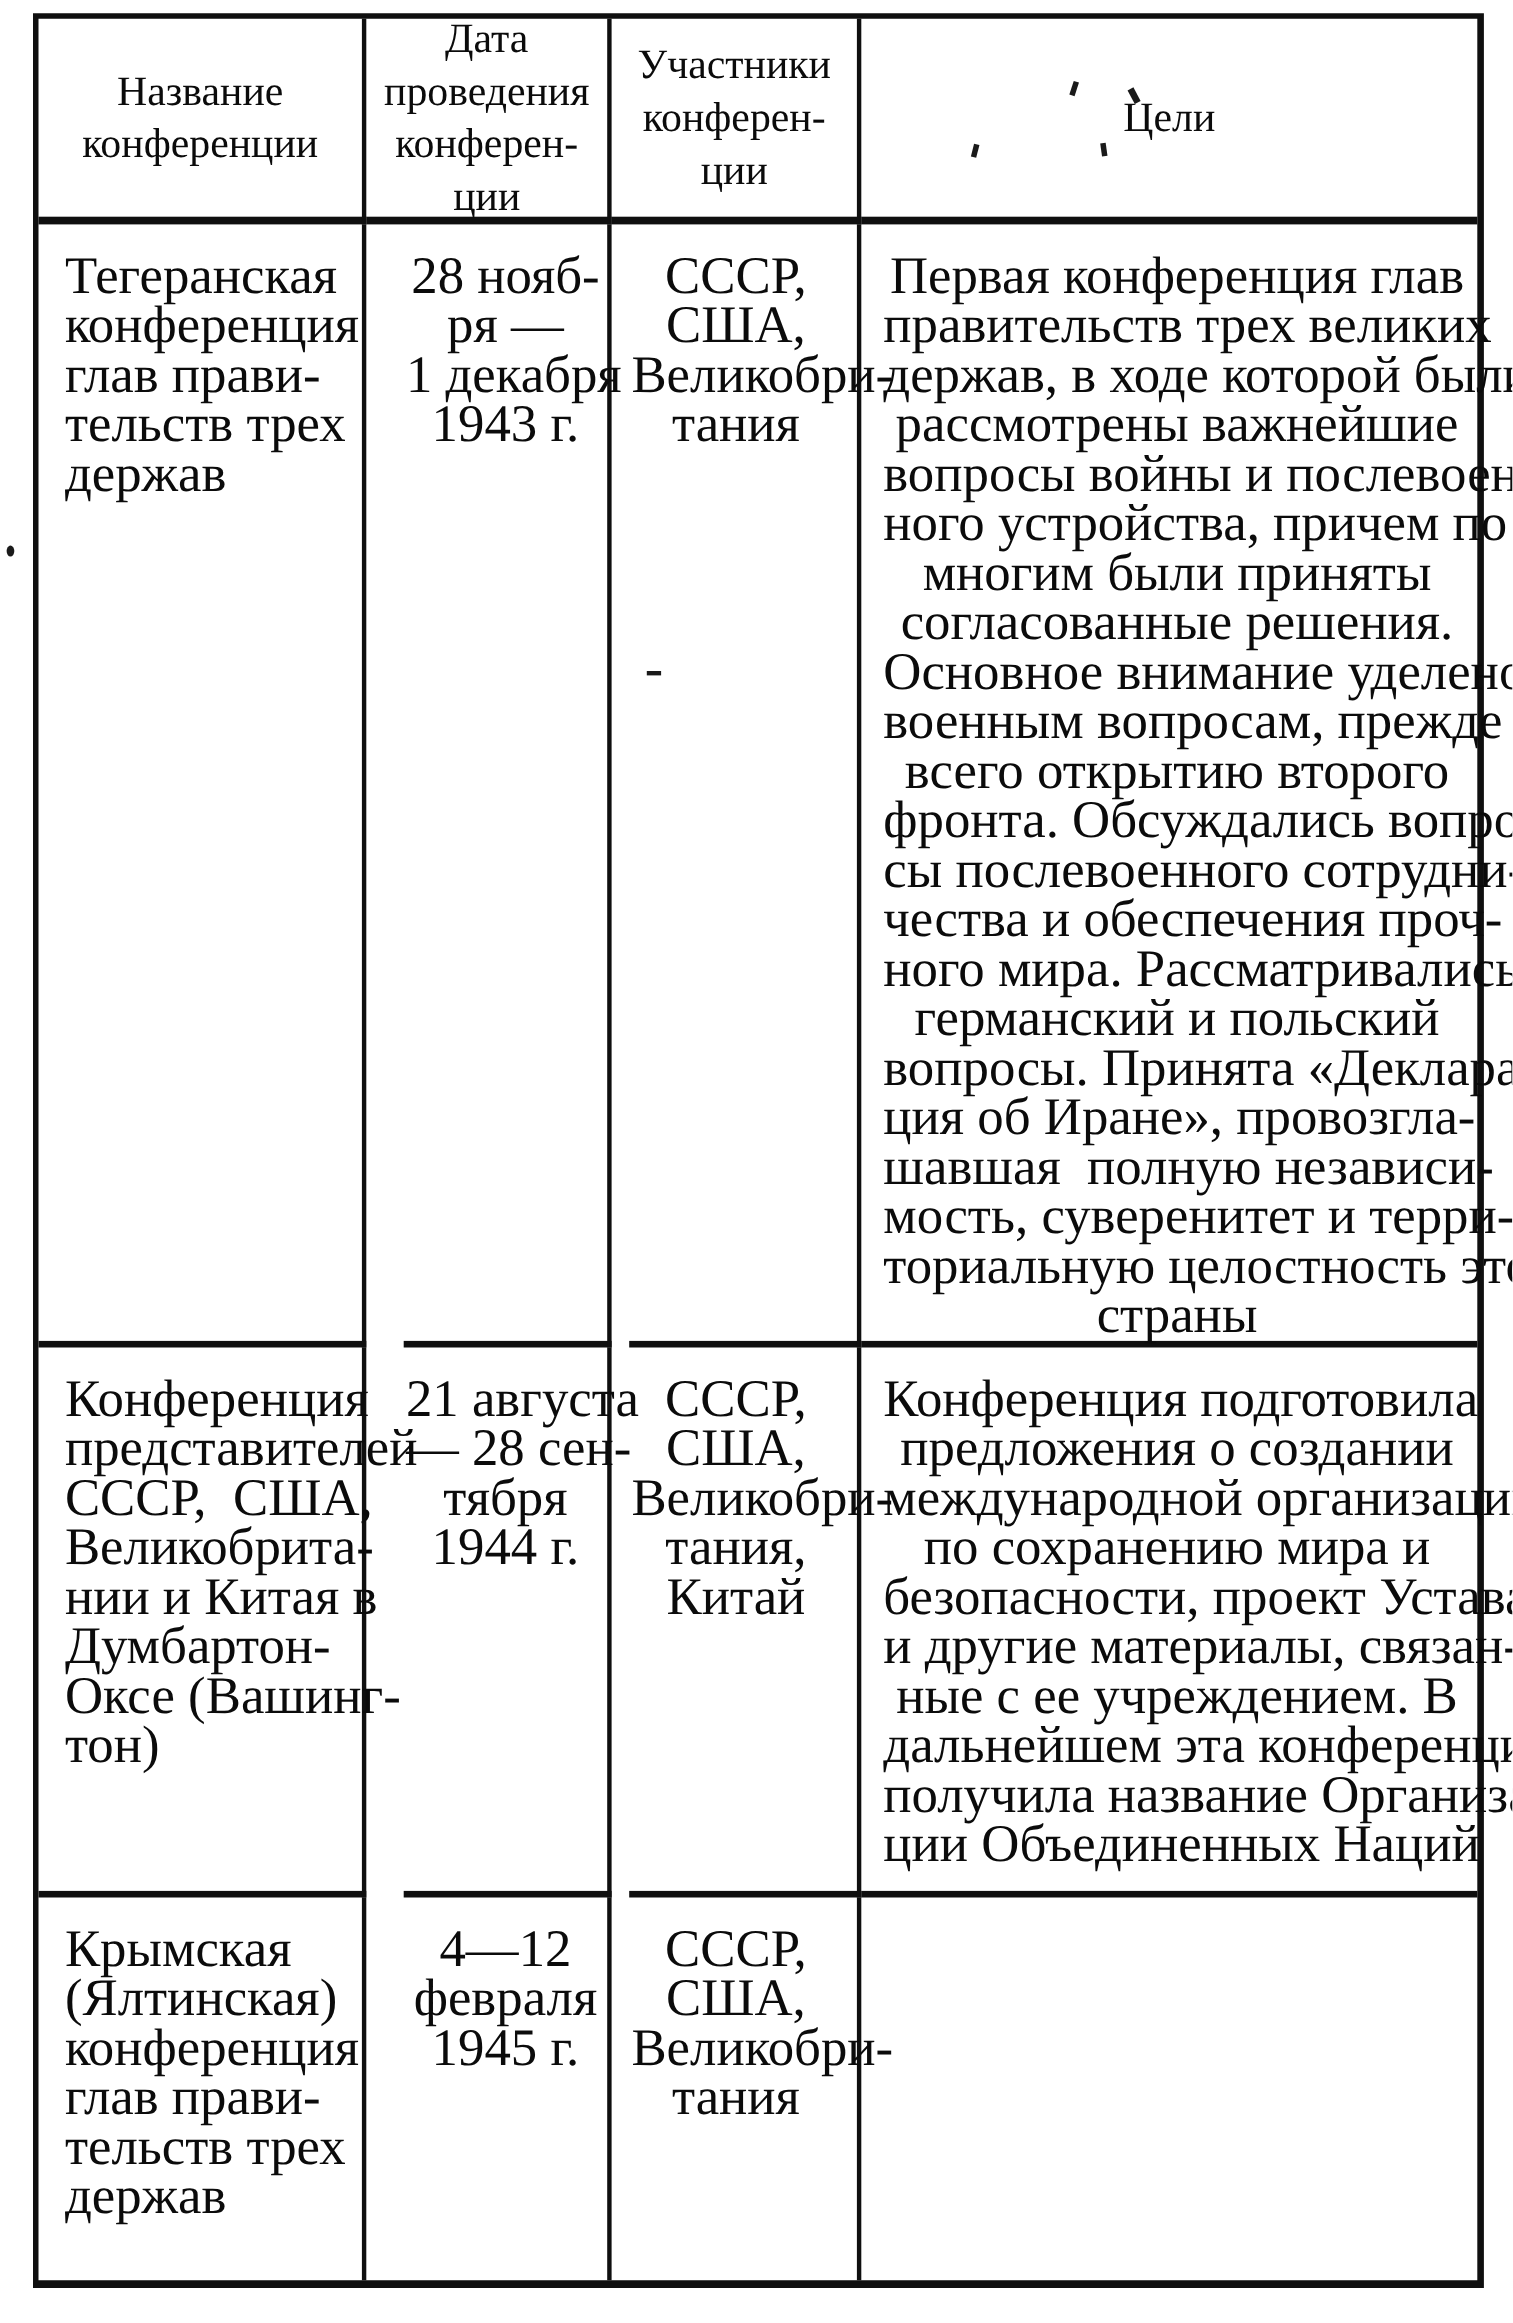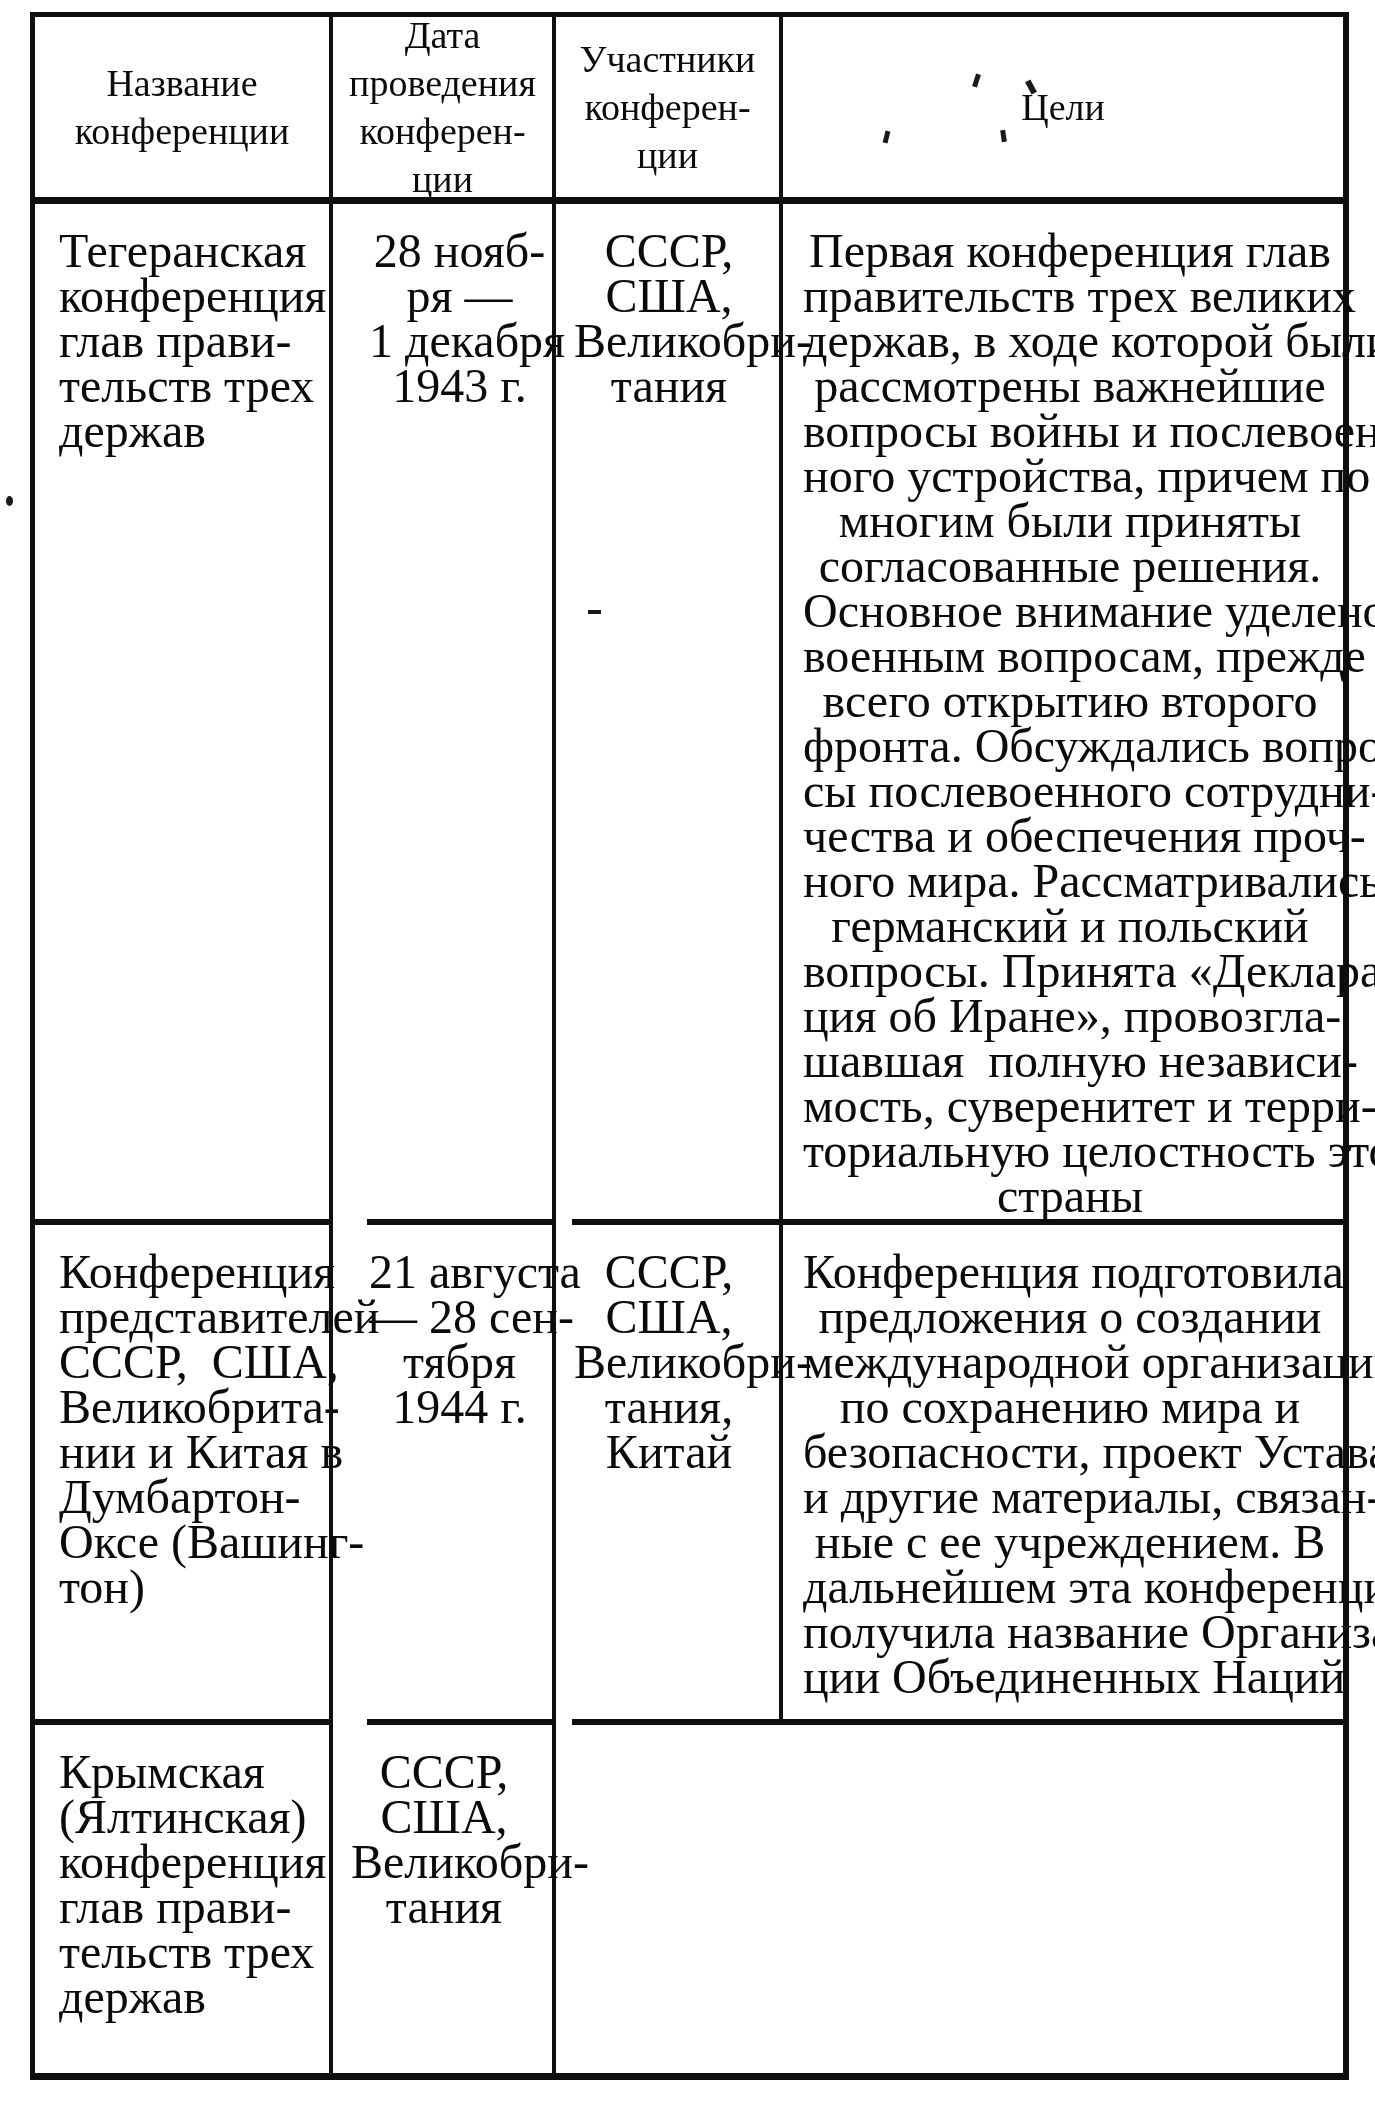--- a/index.html
+++ b/index.html
@@ -141,20 +141,23 @@
 дальнейшем эта конференции
 получила название Организа-
 ции Объединенных Наций</div>
 
     <div class="cell body-cell name-cell v-border">Крымская
 (Ялтинская)
 конференция
 глав прави-
 тельств трех
 держав</div>
+    <div class="cell body-cell date-cell v-border">4—12
+февраля
+1945 г.</div>
     <div class="cell body-cell participants-cell v-border">СССР,
 США,
 Великобри-
 тания</div>
 
   </div>
 
   <div class="speck" style="left:974px; top:74px; width:5px; height:13px; transform:rotate(18deg);"></div>
   <div class="speck" style="left:1028px; top:80px; width:6px; height:14px; transform:rotate(-28deg);"></div>
   <div class="speck" style="left:884px; top:131px; width:5px; height:12px; transform:rotate(14deg);"></div>

